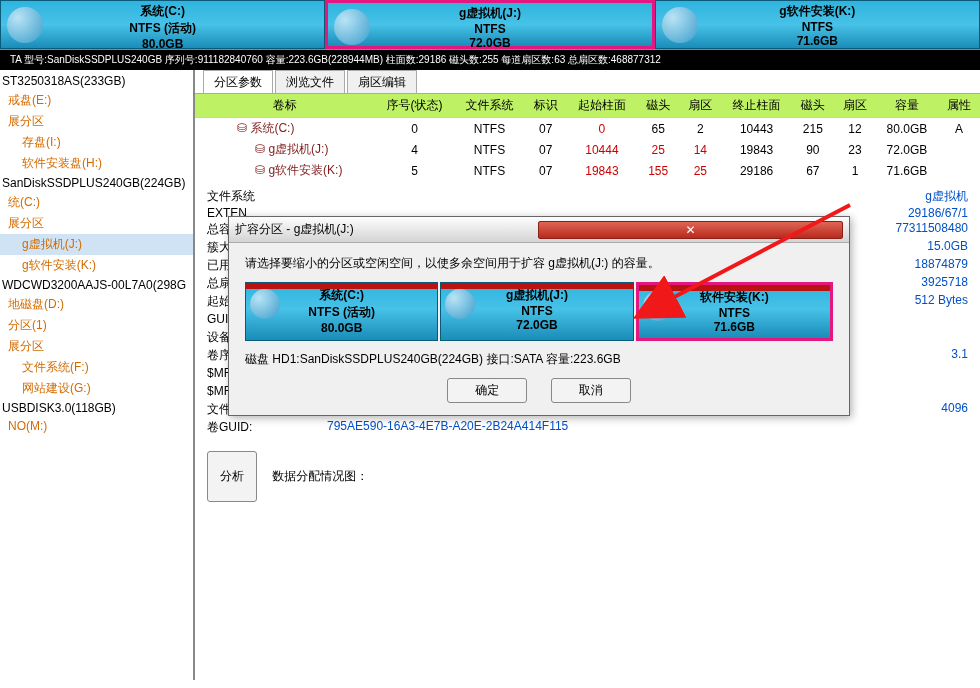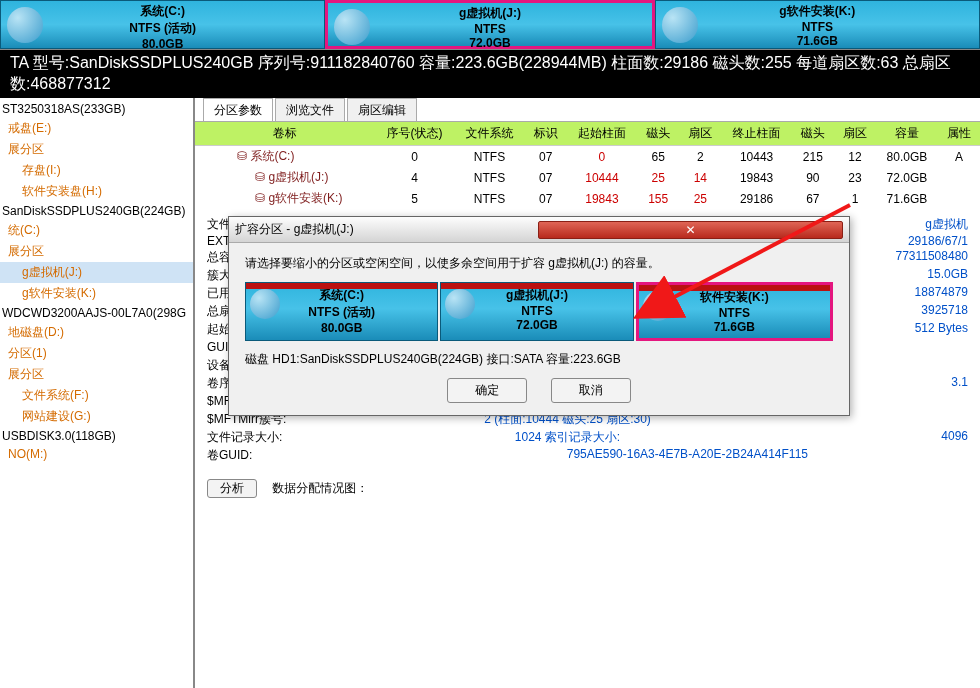--- a/index.html
+++ b/index.html
@@ -3,21 +3,21 @@
 <meta charset="utf-8">
 <style>
 * { margin: 0; padding: 0; box-sizing: border-box; font-family: "Microsoft YaHei", Arial, sans-serif; font-size: 12px; }
 body { width: 980px; height: 688px; background: #fff; overflow: hidden; position: relative; }
 
 .top-bar { display: flex; height: 50px; border-bottom: 1px solid #888; }
 .top-drive { flex: 1; background: linear-gradient(to bottom, #2fb4de 0%, #47c2e8 50%, #1a8cb8 100%); border: 1px solid #0a5a7a; text-align: center; padding: 2px 4px; color: #000; font-weight: bold; position: relative; }
 .top-drive.sel { border: 3px solid #e4167f; }
 .drive-icon { position:absolute; left:6px; top:6px; width:36px; height:36px; border-radius:50%; background:radial-gradient(circle at 30% 30%, #b9e4f5, #3a9ccc); }
 
-.info-bar { background: #000; color: #fff; padding: 3px 10px; font-size: 16px; }
+.info-bar { background: #000; color: #fff; padding: 3px 10px; font-size: 10px; }
 
 .main { display: flex; height: 610px; }
 .left-panel { width: 195px; background: #fff; border-right: 2px solid #888; overflow: hidden; padding: 2px 0; }
 .tree-item { padding: 2px 4px 2px 16px; color: #d46b00; cursor: pointer; white-space: nowrap; }
 .tree-item.lvl0 { padding-left: 2px; color: #000; }
 .tree-item.lvl1 { padding-left: 8px; }
 .tree-item.lvl2 { padding-left: 22px; }
 .tree-item.sel { background: #cfe3f5; }
 
 .right-panel { flex: 1; background: #fff; display: flex; flex-direction: column; }
@@ -32,21 +32,21 @@
 td.left { text-align: left; padding-left: 24px; }
 .red { color: #c00; }
 .orange { color: #7f1d1d; }
 
 .detail-block { padding: 6px 12px; }
 .detail-row { display: flex; margin: 1px 0; }
 .detail-label { width: 120px; color: #000; }
 .detail-val { color: #0050c8; }
 .detail-val.rt { margin-left: auto; text-align:right; width:160px;}
 
-.analyze-btn { display:inline-block; border:1px solid #888; background:#f3f3f3; padding:0 12px; margin:8px 12px; cursor:pointer; border-radius:3px;}
+.analyze-btn { display:inline-block; border:1px solid #888; background:#f3f3f3; padding:16px 12px; margin:8px 12px; cursor:pointer; border-radius:3px;}
 
 
 .dialog { position: absolute; left: 228px; top: 216px; width: 622px; background: #f0f0f0; border: 1px solid #666; box-shadow: 2px 2px 8px rgba(0,0,0,.3); z-index: 50; }
 .dlg-title { height: 26px; background: linear-gradient(to bottom, #fdfdfd, #d4d4d4); border-bottom: 1px solid #aaa; display:flex; align-items:center; padding:0 6px;}
 .dlg-title span { flex:1; }
 .dlg-close { width: 40px; height: 18px; background: linear-gradient(to bottom,#e06555,#b82a1d); border:1px solid #8a1f15; border-radius:2px; text-align:center; color:#fff; line-height:16px; cursor:pointer; }
 .dlg-body { padding: 12px 16px; }
 .dlg-drives { display: flex; gap: 2px; margin: 10px 0; }
 .dlg-drive { flex:1; background: linear-gradient(to bottom,#2fb4de 0%,#47c2e8 45%,#1a8cb8 100%); border:1px solid #0a5a7a; text-align:center; color:#000; font-weight:bold; padding:4px 2px; position:relative;}
 .dlg-drive.sel { border:3px solid #e4167f; }
@@ -235,21 +235,21 @@
             <span class="detail-val" style="flex:1;text-align:center">2  (柱面:10444 磁头:25 扇区:30)</span>
             <span class="detail-val rt"></span>
           </div>
           <div class="detail-row">
             <span class="detail-label">文件记录大小:</span>
             <span class="detail-val" style="flex:1;text-align:center">1024     索引记录大小:</span>
             <span class="detail-val rt">4096</span>
           </div>
           <div class="detail-row">
             <span class="detail-label">卷GUID:</span>
-            <span class="detail-val" style="flex:1;text-align:right">795AE590-16A3-4E7B-A20E-2B24A414F115</span>
+            <span class="detail-val" style="flex:1;text-align:left">795AE590-16A3-4E7B-A20E-2B24A414F115</span>
             <span class="detail-val rt"></span>
           </div>
         </div>
     </div>
 
     <div>
       <span class="analyze-btn">分析</span>
       <span>数据分配情况图：</span>
     </div>
   </div>

